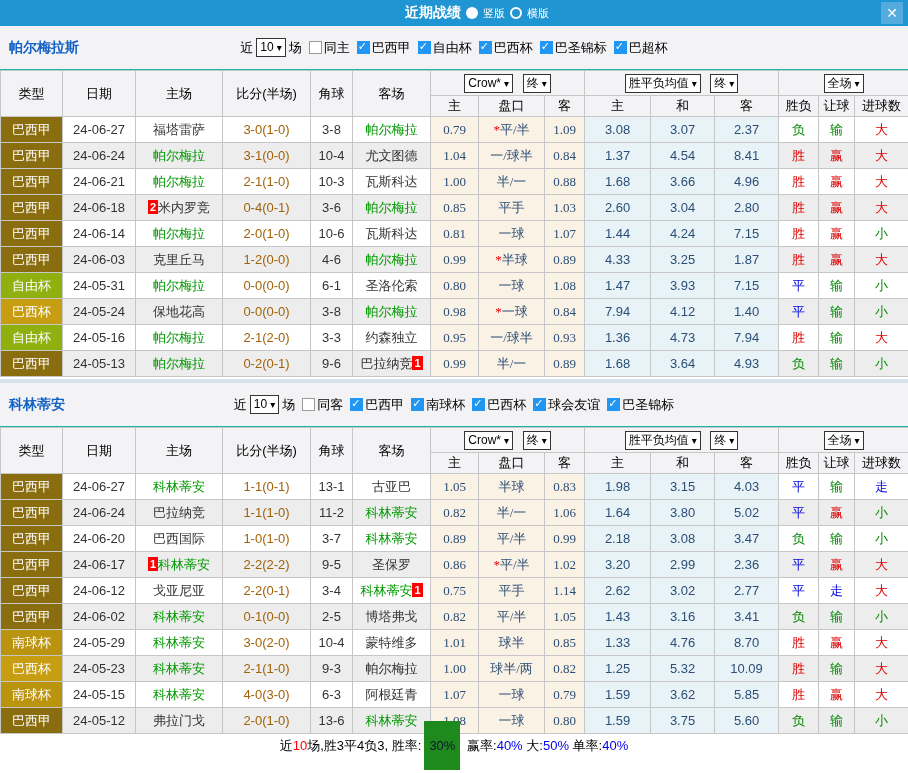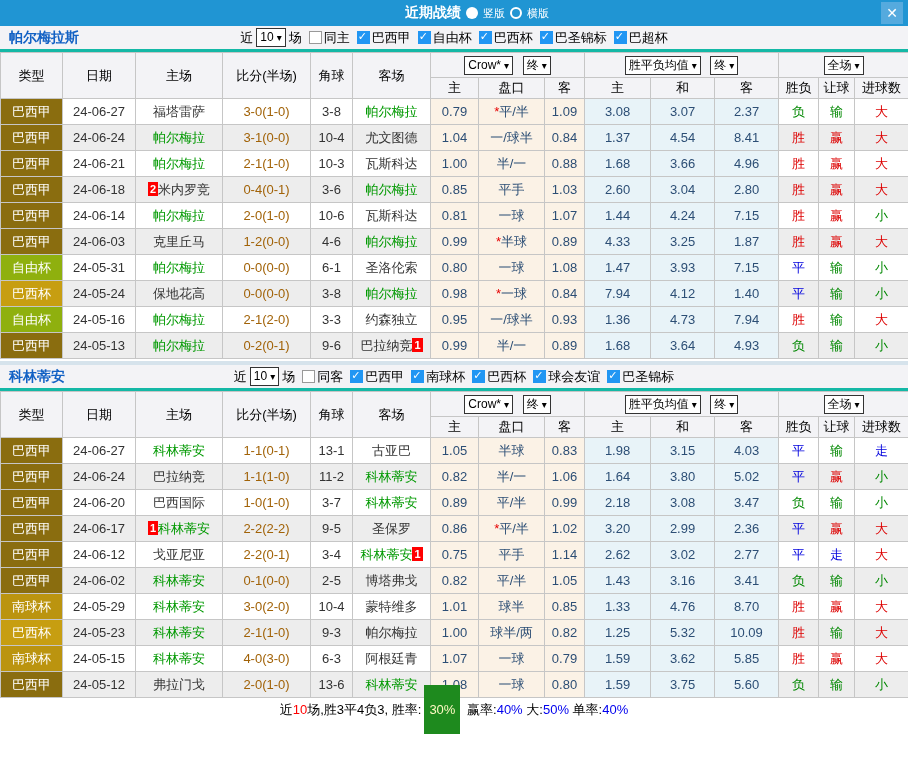--- a/index.html
+++ b/index.html
@@ -10,53 +10,53 @@
   .titlebar { position: relative; height: 26px; background: #2095d3; display: flex; align-items: center; justify-content: center; gap: 5px; color: #fff; padding-left: 46px; }
   .titlebar .title { font-weight: bold; font-size: 14px; }
   .radio { display: inline-block; border-radius: 50%; vertical-align: middle; }
   .radio.on { width: 12px; height: 12px; background: #fff; }
   .radio.off { width: 12px; height: 12px; border: 2px solid #fff; background: transparent; }
   .radio-label { font-size: 11px; }
   .close-btn { position: absolute; right: 5px; top: 2px; width: 22px; height: 22px; background: #55aade; text-align: center; cursor: pointer; }
   .close-btn::after { content: "✕"; color: #fff; font-size: 14px; font-weight: bold; line-height: 22px; }
 
   
-  .section-head { position: relative; height: 26px; background: #f3f3f6; border-bottom: 3px solid #14b8a6; display: flex; align-items: center; }
+  .section-head { position: relative; height: 44px; background: #f3f3f6; border-bottom: 1px solid #14b8a6; display: flex; align-items: center; }
   .team { position: absolute; left: 9px; font-weight: bold; font-size: 14px; color: #1261c4; }
   .filters { margin: 0 auto; font-size: 13px; color: #000; display: flex; align-items: center; }
   .sel { display: inline-block; background: #fff; border: 1px solid #333; padding: 0 3px; font-size: 12px; line-height: 16px; margin: 0 3px; cursor: pointer; white-space: nowrap; }
   .caret { display: inline-block; margin-left: 3px; }
   .caret::after { content: "▾"; font-size: 10px; }
   .cb { display: inline-block; width: 13px; height: 13px; margin: 0 2px 0 7px; vertical-align: -2px; position: relative; cursor: pointer; }
   .cb.checked { background: #2196f3; }
   .cb.checked::after { content: "✓"; position: absolute; left: 1px; top: -1px; color: #fff; font-size: 11px; font-weight: bold; }
   .cb.unchecked { background: #fff; border: 1px solid #999; }
 
   
   table { border-collapse: collapse; table-layout: fixed; width: 908px; }
   th, td { border: 1px solid #c6c6c6; text-align: center; overflow: hidden; white-space: nowrap; padding: 0; }
   thead th { background: #f3f3f6; font-weight: normal; font-size: 13px; color: #000; }
   tr.dd-row th { height: 25px; }
   tr.sub-row th { height: 21px; }
   tbody td { height: 26px; font-size: 13px; color: #333; background: #fff; }
   tr.alt td { background: #ededed; }
-  td.hcap { background: #fbf2e6 !important; color: #2c4e75; }
+  td.hcap { background: #fbf2e6 !important; color: #2c4e75; font-family: Liberation Serif, serif; }
   td.avgc { background: #e8f3f8 !important; color: #2c4e75; }
   td.type { color: #fff; }
   td.score { color: #a16207; }
   .focus { color: #009900; }
   .badge { display: inline-block; background: #ff0000; color: #fff; font-size: 11px; font-weight: bold; line-height: 14px; padding: 0 2px; vertical-align: 1px; }
   .star { color: #e60000; }
   .c-r { color: #dd0000; } .c-g { color: #008800; } .c-b { color: #0000dd; }
 
   
   .summary { height: 24px; line-height: 24px; text-align: center; font-size: 13px; color: #000; }
   .summary .num { color: #ff0000; }
   .summary .pct { color: #0000ee; }
-  .summary .gbadge { background: #1e8a1e; color: #fef9c3; padding: 17px 5px; margin: 0 3px; }
+  .summary .gbadge { background: #1e8a1e; color: #0f172a; padding: 17px 5px; margin: 0 3px; }
 
   .divider { height: 6px; background: #d6e3ec; border-top: 2px solid #fff; }
 </style>
 </head>
 <body>
 
 <div class="window">
 
   <div class="titlebar">
     <span class="title">近期战绩</span>

